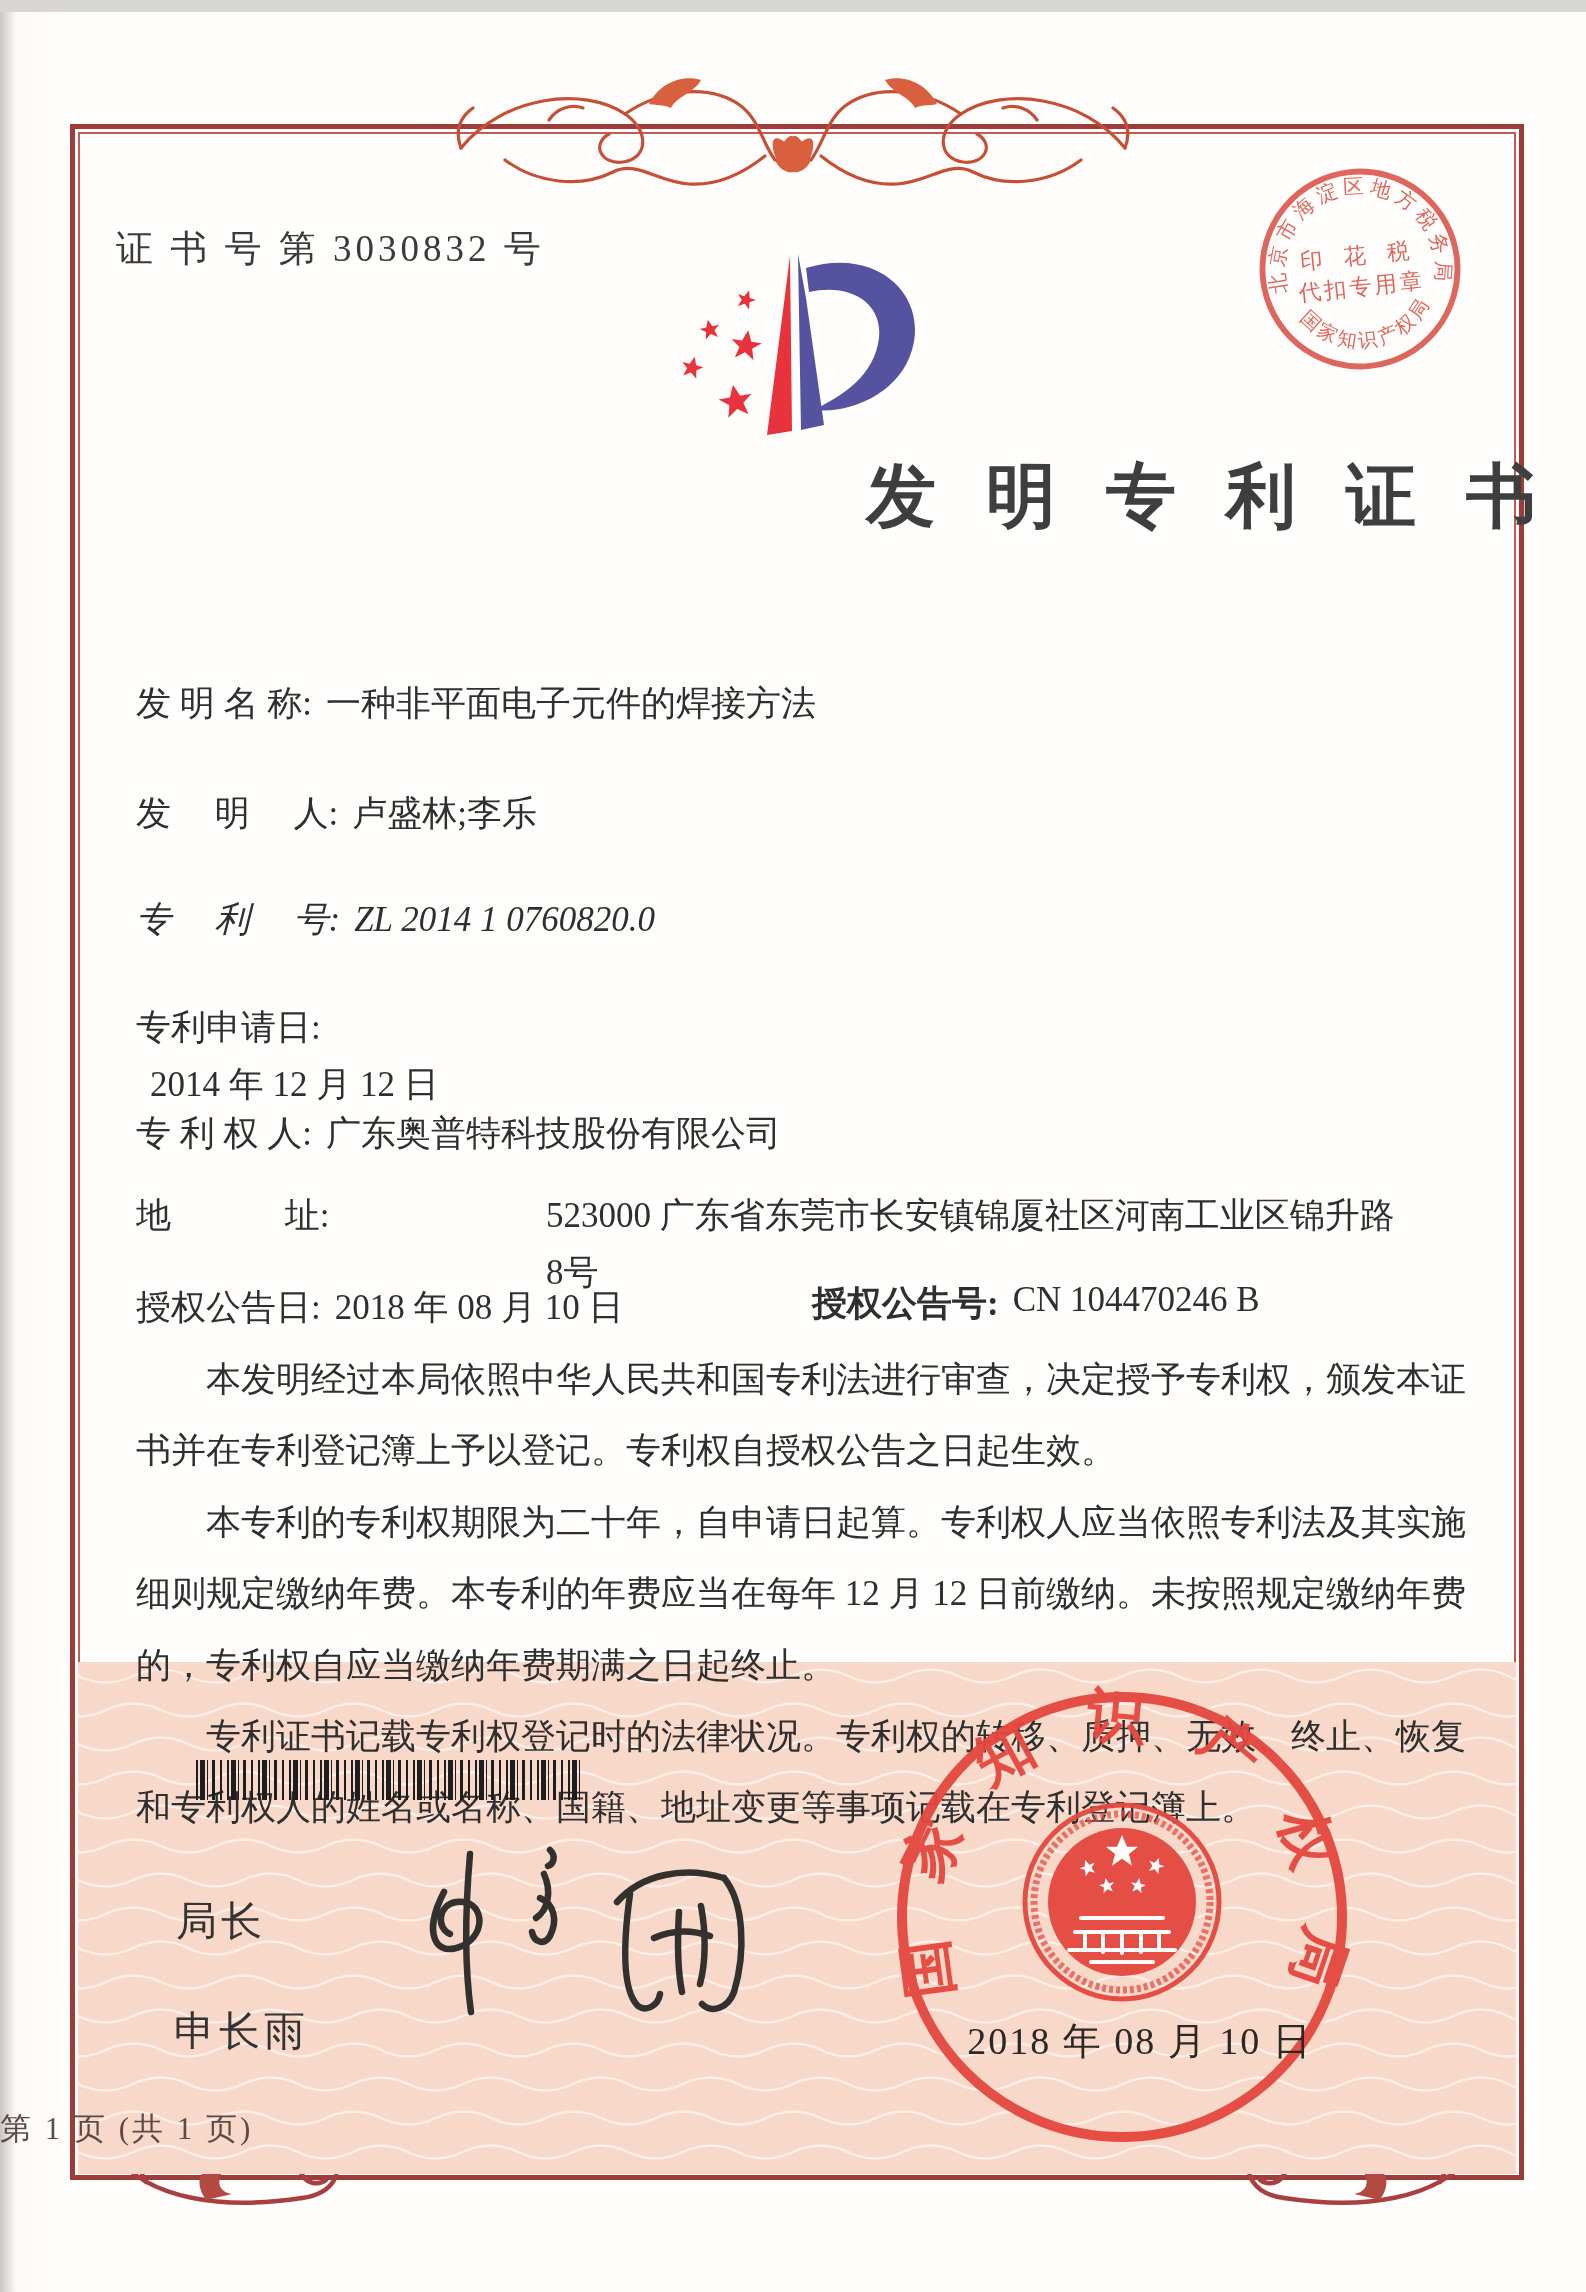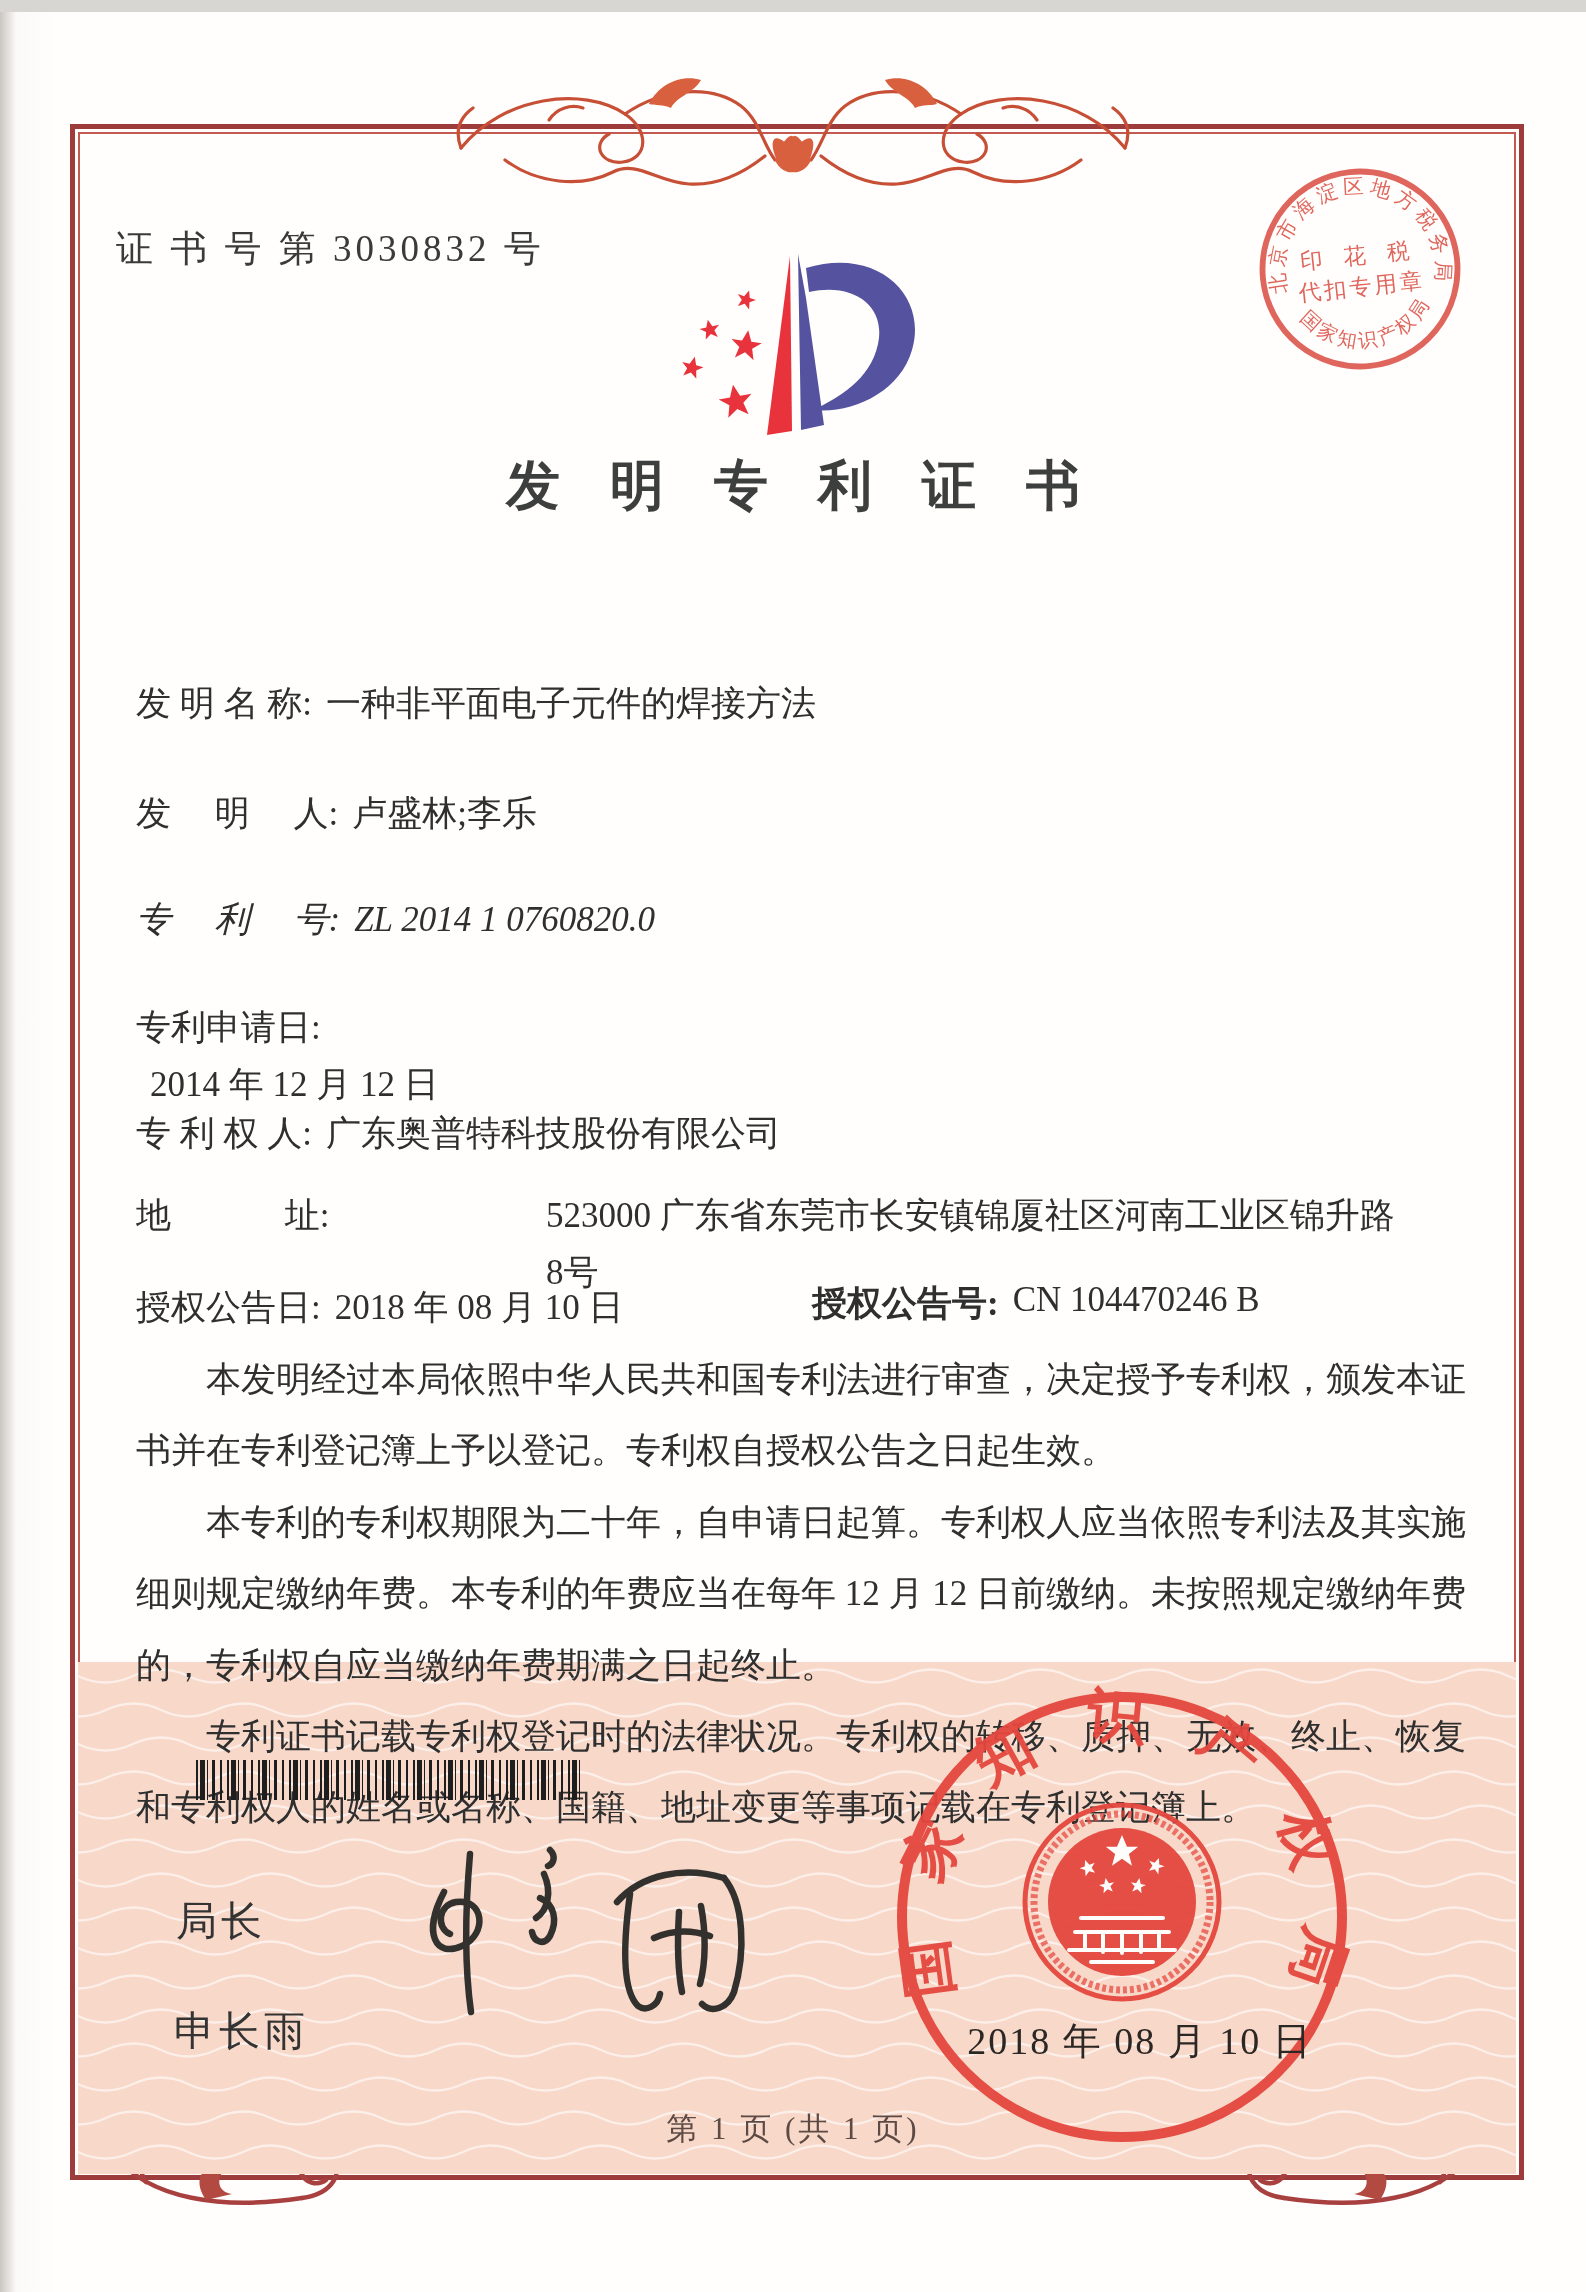--- a/index.html
+++ b/index.html
@@ -13,21 +13,21 @@
   .frame{position:absolute;left:70px;top:112px;right:62px;bottom:124px;border:5px solid #9e3c3c;}
   .frame-inner{position:absolute;inset:3px;border:2px solid #c25a52;}
   .ornament{position:absolute;pointer-events:none;}
   
   .pink-band{position:absolute;left:78px;right:70px;top:1650px;height:512px;background:#f8d8c8;overflow:hidden;}
   .pink-band svg{position:absolute;left:0;top:0;}
   
   .cert-no{position:absolute;left:116px;top:212px;font-size:37px;letter-spacing:4px;color:#3a3a3a;}
   .logo{position:absolute;left:640px;top:228px;width:310px;height:212px;}
   .tax-stamp{position:absolute;left:1243px;top:140px;width:234px;height:234px;transform:rotate(-6deg);opacity:.92;}
-  .title{position:absolute;left:0;right:0;top:438px;text-align:center;font-size:54px;font-weight:600;
+  .title{position:absolute;left:0;right:0;top:438px;text-align:right;font-size:70px;font-weight:600;
          letter-spacing:50px;text-indent:50px;color:#3d3e3e;}
   
   .field{position:absolute;left:136px;font-size:35px;line-height:1.62;display:flex;}
   .field .lab{white-space:pre;flex:none;}
   .field .val{margin-left:14px;}
   .f1{top:664px;} .f2{top:774px;} .f3{top:880px;font-style:italic;} .f4{top:988px;flex-direction:column;} .f5{top:1094px;}
   .f6{top:1176px;width:1260px;justify-content:space-between;} .f6 .val{width:850px;}
   .f7{top:1268px;} .f8{position:absolute;left:812px;top:1268px;font-size:35px;display:flex;}
   .f8 .lab{white-space:pre;font-weight:bold;} .f8 .val{margin-left:14px;}
   
@@ -42,21 +42,21 @@
       #1e1e1e 16px 19px, rgba(0,0,0,0) 19px 24px,
       #1e1e1e 24px 26px, rgba(0,0,0,0) 26px 31px);}
   .director-label{position:absolute;left:176px;top:1882px;font-size:41px;color:#333;
     font-family:Liberation Mono, monospace;letter-spacing:4px;}
   .director-name{position:absolute;left:174px;top:1992px;font-size:41px;color:#333;
     font-family:"Liberation Sans","DejaVu Sans",sans-serif;letter-spacing:4px;}
   .signature{position:absolute;left:392px;top:1828px;width:450px;height:190px;}
   .seal{position:absolute;left:885px;top:1668px;width:474px;height:474px;opacity:.95;}
   .seal-date{position:absolute;left:930px;top:2004px;width:420px;text-align:center;
     font-size:38px;letter-spacing:2px;color:#2b2724;z-index:5;}
-  .footer{position:absolute;left:0;right:0;top:2096px;text-align:center;font-size:31px;
+  .footer{position:absolute;left:0;right:0;top:2096px;text-align:left;font-size:31px;
     color:#5d4a44;letter-spacing:3px;}
 </style>
 </head>
 <body>
 
 <div class="page">
 
   <div class="frame">
     <div class="frame-inner"></div>
   </div>

